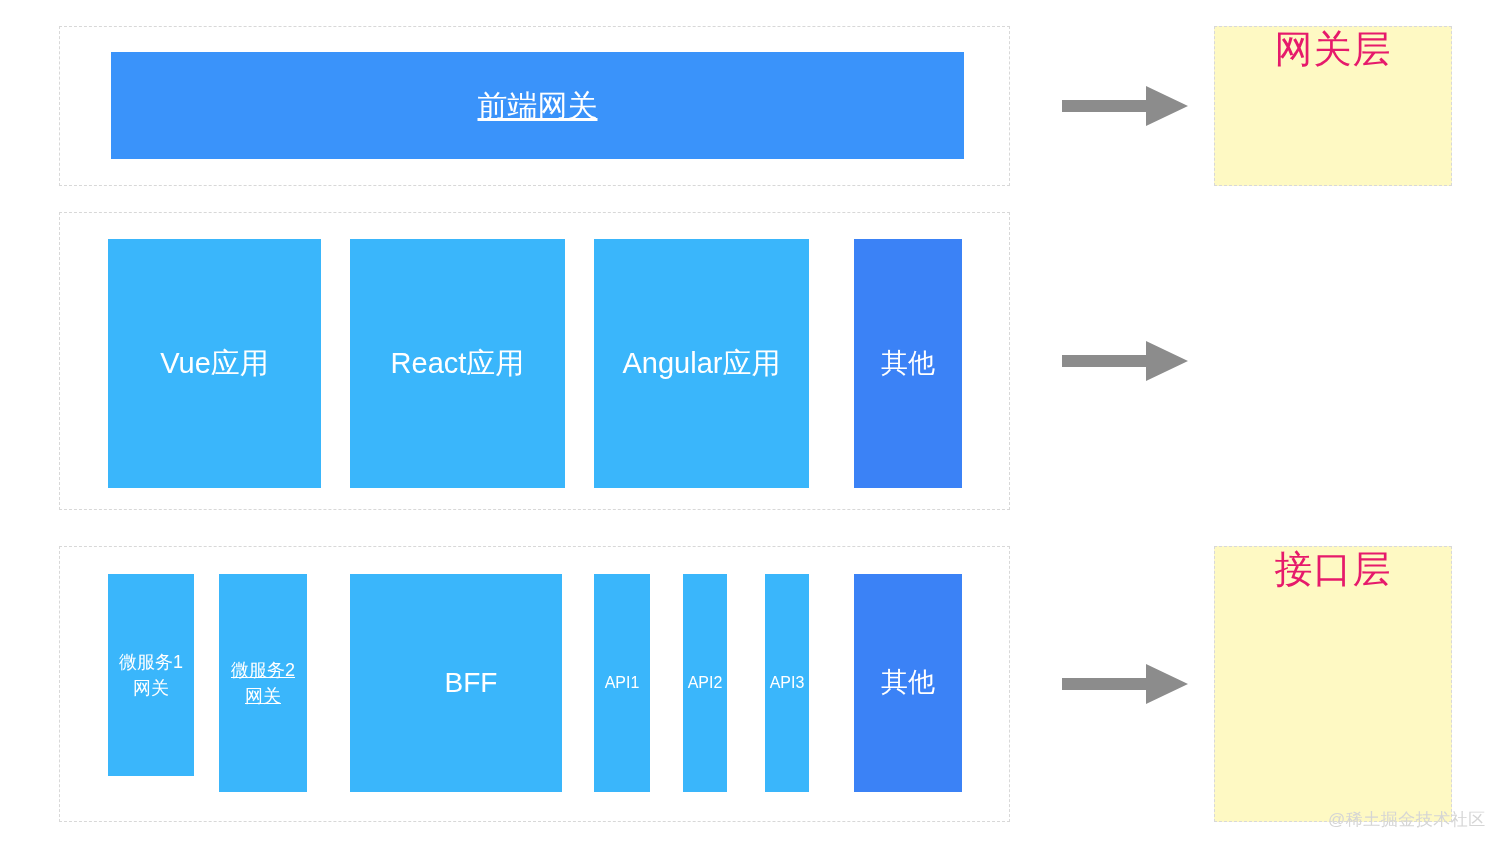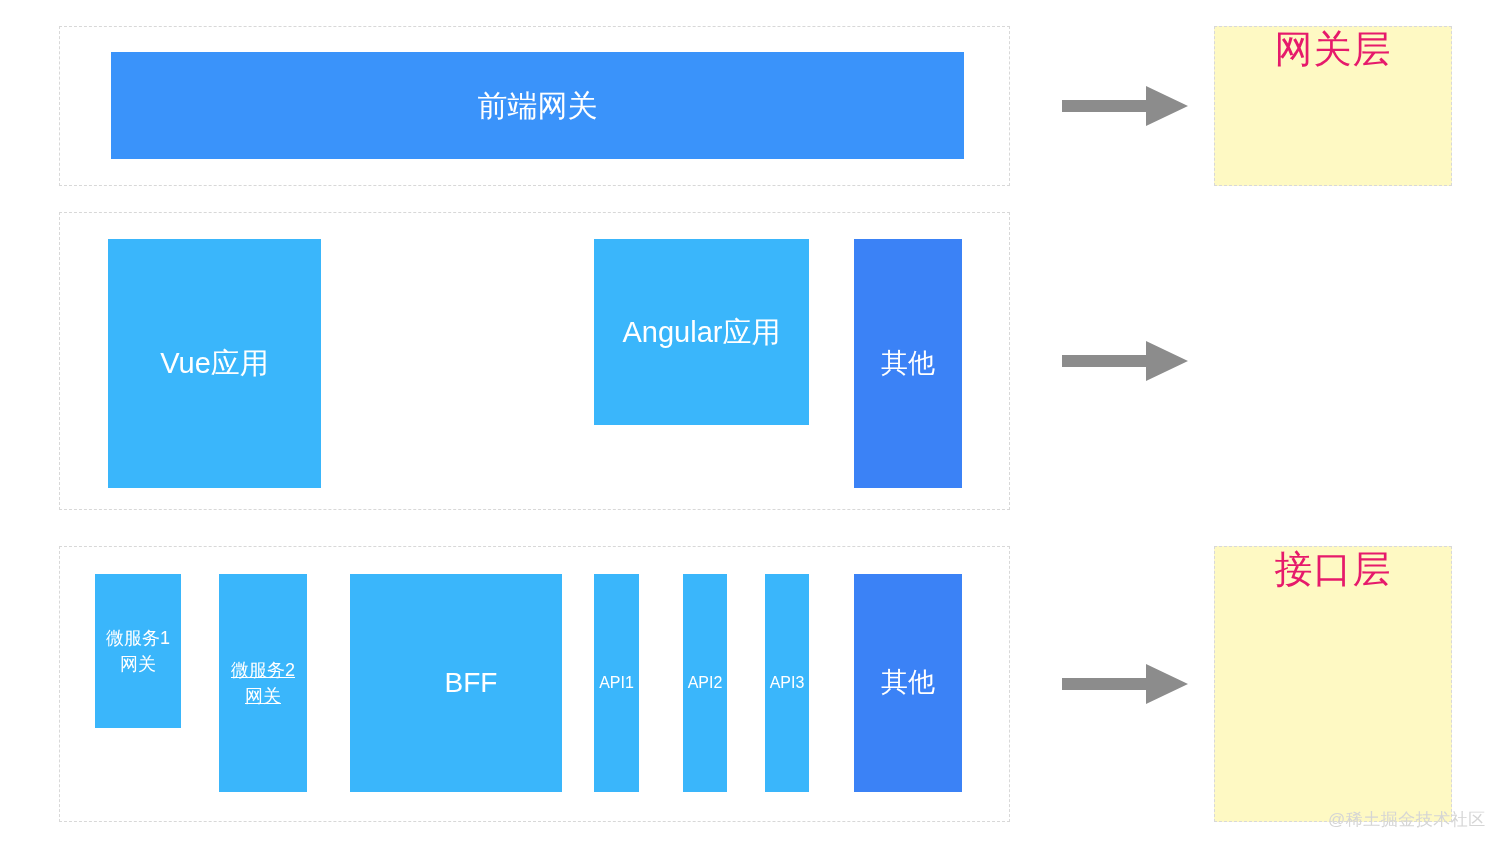--- a/index.html
+++ b/index.html
@@ -49,21 +49,21 @@
     position: absolute;
     box-sizing: border-box;
     display: flex;
     align-items: center;
     justify-content: center;
     text-align: center;
     color: #ffffff;
     white-space: pre-line;
     line-height: 1.45;
   }
-  .node.blue-dark { background: #3a93fa; }
+  .node.blue-dark { background: #3a93fa; text-decoration: underline; }
   .node.blue-light { background: #3ab6fb; }
   .node.gray { background: #3b82f6; }
 
   .fs-gateway { font-size: 30px; }
   .fs-app     { font-size: 29px; }
   .fs-other2  { font-size: 27px; }
   .fs-ms      { font-size: 18px; }
   .fs-bff     { font-size: 28px; }
   .fs-api     { font-size: 16px; }
   .fs-other3  { font-size: 27px; }
@@ -97,41 +97,42 @@
     <path d="M0 14 L84 14 L84 0 L126 20 L84 40 L84 26 L0 26 Z" fill="#8c8c8c"></path>
   </svg>
 
   <div class="label-box" style="left:1214px; top:26px; width:238px; height:160px;">
     <span class="layer-label">网关层</span>
   </div>
 
   <div class="group-box" style="left:59px; top:212px; width:951px; height:298px;">
     <div class="node blue-light fs-app" style="left:48px; top:26px; width:213px; height:249px;">Vue应用</div>
 
+    <div class="node blue-light fs-app" style="left:290px; top:26px; width:215px; height:249px;">React应用</div>
 
-    <div class="node blue-light fs-app" style="left:534px; top:26px; width:215px; height:186px;">Angular应用</div>
+    <div class="node blue-light fs-app" style="left:534px; top:26px; width:215px; height:249px;">Angular应用</div>
 
     <div class="node gray fs-other2" style="left:794px; top:26px; width:108px; height:249px;">其他</div>
   </div>
 
   <svg class="arrow" style="left:1062px; top:341px; width:126px; height:40px;" viewBox="0 0 126 40" xmlns="http://www.w3.org/2000/svg">
     <path d="M0 14 L84 14 L84 0 L126 20 L84 40 L84 26 L0 26 Z" fill="#8c8c8c"></path>
   </svg>
 
 
   <div class="group-box" style="left:59px; top:546px; width:951px; height:276px;">
-    <div class="node blue-light fs-ms" style="left:35px; top:27px; width:86px; height:154px;">微服务1
+    <div class="node blue-light fs-ms" style="left:48px; top:27px; width:86px; height:202px;">微服务1
 网关</div>
 
     <div class="node blue-light fs-ms" style="left:159px; top:27px; width:88px; height:218px;text-decoration:underline;">微服务2
 网关</div>
 
     <div class="node blue-light fs-bff" style="left:290px; top:27px; width:212px; height:218px;padding-left:30px;">BFF</div>
 
-    <div class="node blue-light fs-api" style="left:534px; top:27px; width:45px; height:218px;">API1</div>
+    <div class="node blue-light fs-api" style="left:534px; top:27px; width:56px; height:218px;">API1</div>
 
     <div class="node blue-light fs-api" style="left:623px; top:27px; width:44px; height:218px;">API2</div>
 
     <div class="node blue-light fs-api" style="left:705px; top:27px; width:44px; height:218px;">API3</div>
 
     <div class="node gray fs-other3" style="left:794px; top:27px; width:108px; height:218px;">其他</div>
   </div>
 
   <svg class="arrow" style="left:1062px; top:664px; width:126px; height:40px;" viewBox="0 0 126 40" xmlns="http://www.w3.org/2000/svg">
     <path d="M0 14 L84 14 L84 0 L126 20 L84 40 L84 26 L0 26 Z" fill="#8c8c8c"></path>

